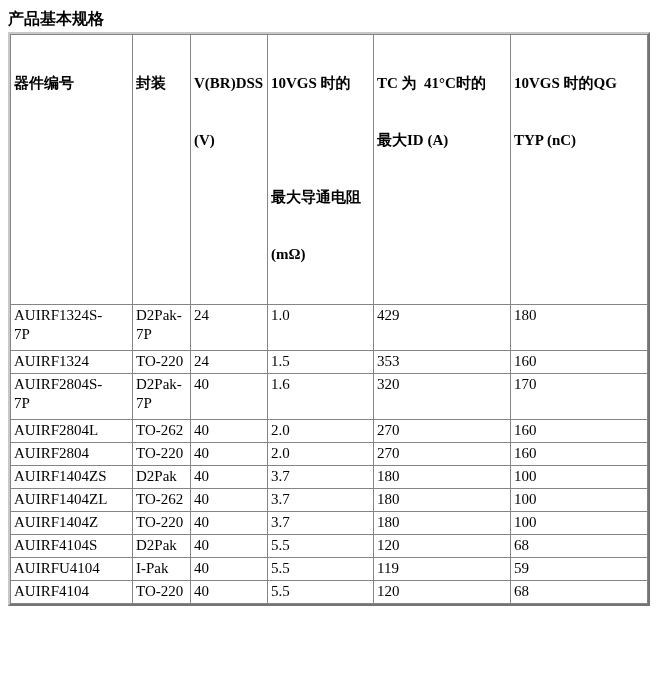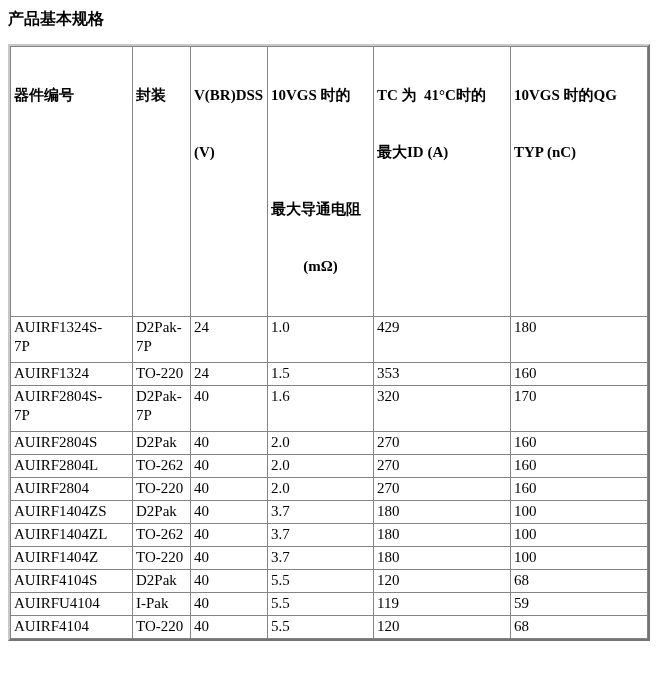--- a/index.html
+++ b/index.html
@@ -12,21 +12,21 @@
     height: 681px;
     box-sizing: border-box;
     padding: 8px;
     font-family: "Liberation Serif", "DejaVu Serif", serif;
     color: #000000;
     overflow: hidden;
   }
   .page-title {
     font-size: 16px;
     font-weight: bold;
-    margin: 2px 0 16px 0;
+    margin: 2px 0 4px 0;
     line-height: 18px;
   }
   .table-wrap {
     display: inline-block;
     border: 2px outset #c8c8c8;
     background: #ffffff;
   }
   table.spec-table {
     border-collapse: collapse;
     table-layout: fixed;
@@ -46,21 +46,21 @@
   th {
     font-weight: bold;
     height: 84px;
     margin-top: 44px;
   }
   tr.tall {
     height: 46px;
   }
   .hdr-line { display: block; }
   .hdr-spacer { display: block; height: 19px; }
-  .hdr-center { display: block; text-align: center; }
+  .hdr-center { display: block; text-align: left; }
 </style>
 </head>
 <body>
 
 
 
 <div class="page-title">产品基本规格</div>
 
 <div class="table-wrap">
   <table class="spec-table">
@@ -123,44 +123,36 @@
           <td>AUIRF2804S-
 7P</td>
           <td>D2Pak-
 7P</td>
           <td>40</td>
           <td>1.6</td>
           <td>320</td>
           <td>170</td>
         </tr>
         <tr>
-          <td>AUIRF2804S</td>
-          <td>D2Pak</td>
+          <td>AUIRF2804L</td>
+          <td>TO-262</td>
           <td>40</td>
           <td>2.0</td>
           <td>270</td>
           <td>160</td>
         </tr>
         <tr>
-          <td>AUIRF2804L</td>
-          <td>TO-262</td>
+          <td>AUIRF2804</td>
+          <td>TO-220</td>
           <td>40</td>
           <td>2.0</td>
           <td>270</td>
           <td>160</td>
         </tr>
         <tr>
-          <td>AUIRF2804</td>
-          <td>TO-220</td>
-          <td>40</td>
-          <td>2.0</td>
-          <td>270</td>
-          <td>160</td>
-        </tr>
-        <tr>
           <td>AUIRF1404ZS</td>
           <td>D2Pak</td>
           <td>40</td>
           <td>3.7</td>
           <td>180</td>
           <td>100</td>
         </tr>
         <tr>
           <td>AUIRF1404ZL</td>
           <td>TO-262</td>

